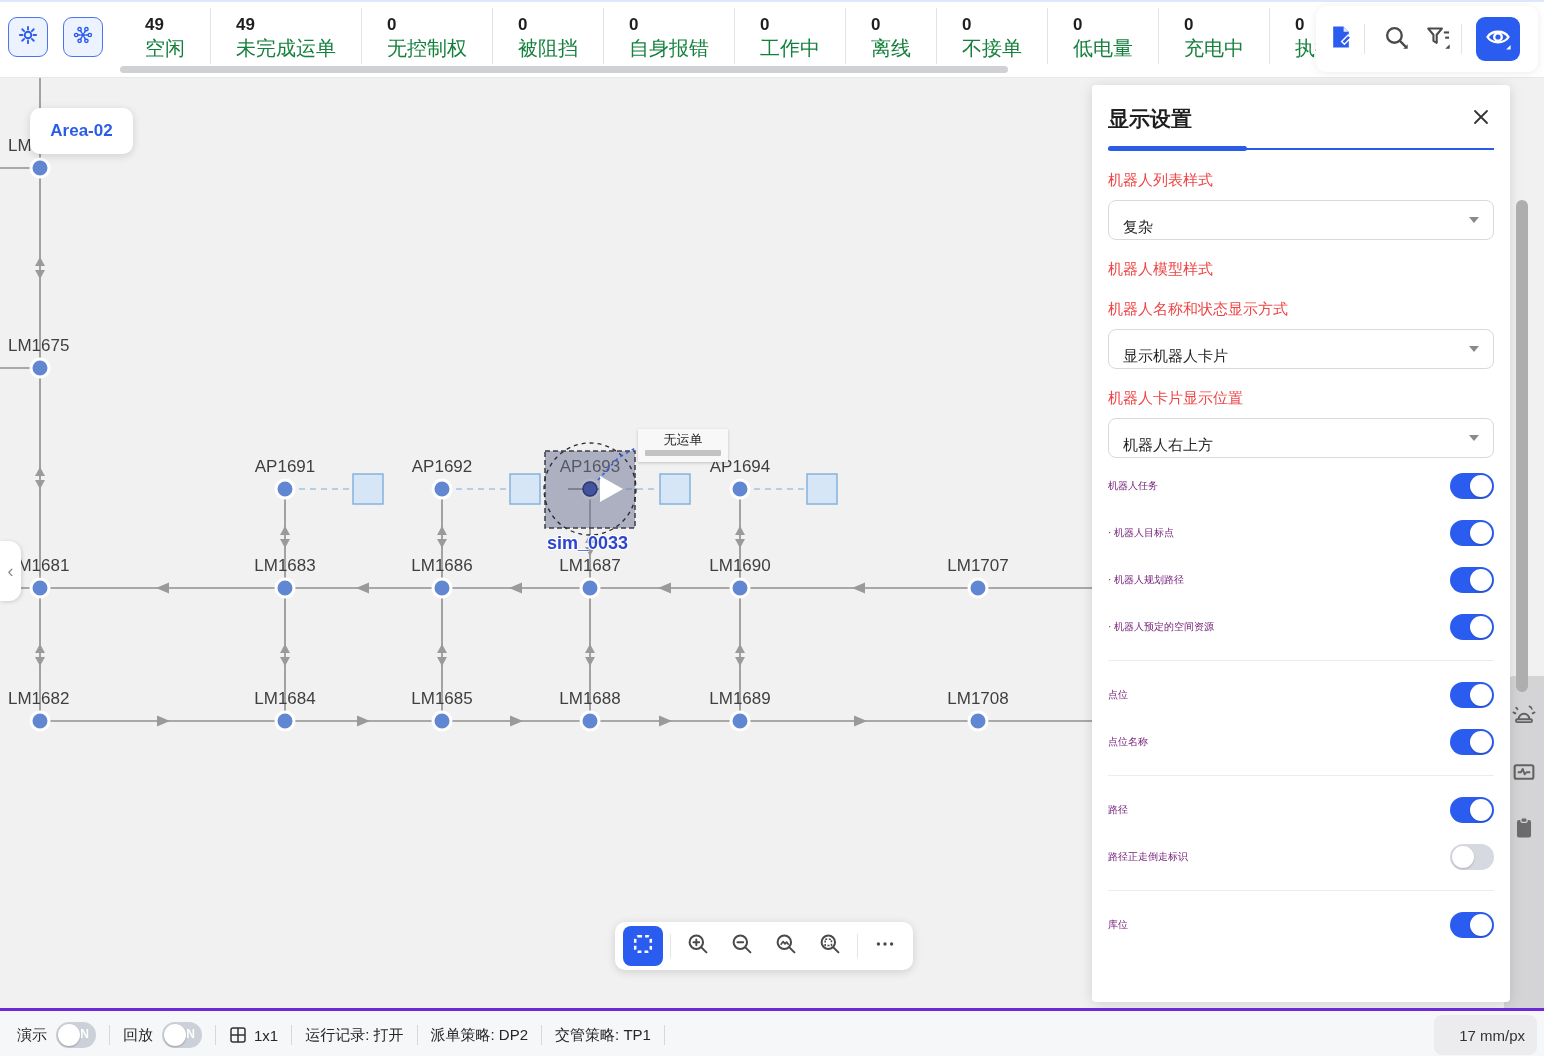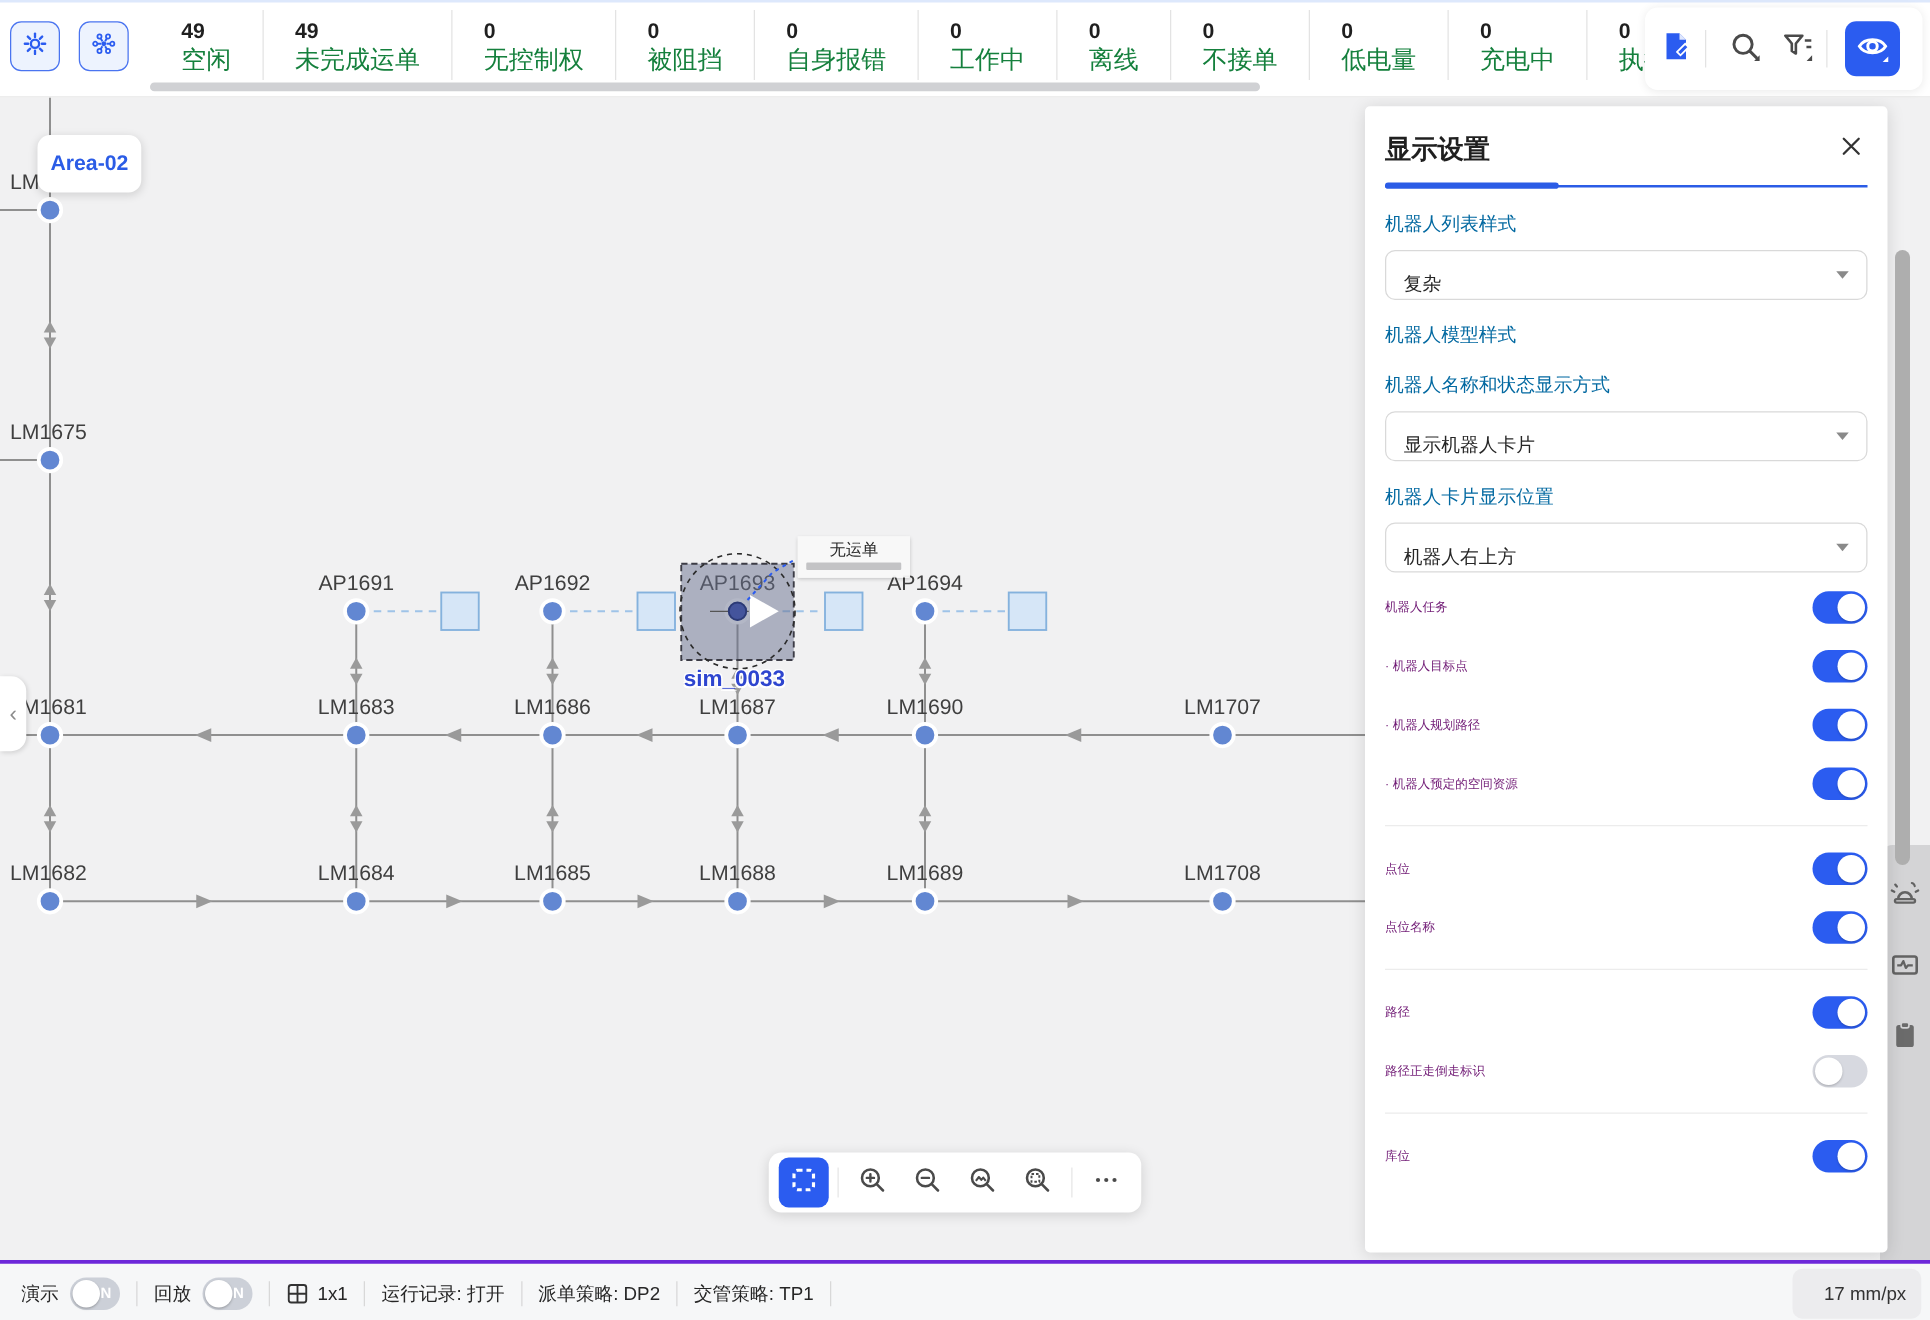--- a/index.html
+++ b/index.html
@@ -18,21 +18,21 @@
   .topright{position:absolute;left:1316px;top:4px;width:222px;height:66px;background:#fff;border-radius:10px;box-shadow:0 1px 8px rgba(0,0,0,.08);display:flex;align-items:center;z-index:31;}
   .tr-icon{width:34px;height:34px;margin-left:8px;display:flex;align-items:center;justify-content:center;cursor:pointer;}
   .tr-icon svg{width:26px;height:26px;}
   .tr-div{width:1px;height:30px;background:#e3e3e3;margin:0 6px;}
   .eye-btn{width:44px;height:44px;border-radius:9px;background:#2b5cf0;margin-left:8px;display:flex;align-items:center;justify-content:center;cursor:pointer;}
   .eye-btn svg{width:28px;height:28px;}
 
   
   .map{position:absolute;left:0;top:75px;width:1544px;height:933px;background:#f1f1f2;overflow:hidden;}
   #mapsvg{position:absolute;left:0;top:-75px;width:1544px;height:1008px;}
-  .area-badge{position:absolute;left:30px;top:33px;width:83px;height:46px;background:#fff;border-radius:10px;box-shadow:0 2px 8px rgba(0,0,0,.14);display:flex;align-items:center;justify-content:center;font-size:17px;font-weight:700;color:#2b5ce6;z-index:5;}
+  .area-badge{position:absolute;left:30px;top:33px;width:103px;height:46px;background:#fff;border-radius:10px;box-shadow:0 2px 8px rgba(0,0,0,.14);display:flex;align-items:center;justify-content:center;font-size:17px;font-weight:700;color:#2b5ce6;z-index:5;}
   .robot-card{position:absolute;left:638px;top:354px;width:90px;height:33px;background:rgba(248,248,248,.95);box-shadow:0 1px 3px rgba(0,0,0,.2);z-index:6;}
   .robot-card .t{font-size:13px;color:#262626;text-align:center;margin-top:3px;line-height:15px;}
   .robot-card .bar{height:6px;margin:3px 7px 0;background:#c3c3c5;border-radius:1px;}
   .robot-name{position:absolute;left:547px;top:458px;font-size:18px;font-weight:700;color:#2e45cf;z-index:6;
     text-shadow:-1px -1px 0 #fff,1px -1px 0 #fff,-1px 1px 0 #fff,1px 1px 0 #fff;}
   .left-handle{position:absolute;left:0;top:466px;width:21px;height:60px;background:#fff;border-radius:0 12px 12px 0;box-shadow:1px 1px 4px rgba(0,0,0,.15);display:flex;align-items:center;justify-content:center;color:#8a8a8a;font-size:18px;z-index:5;cursor:pointer;}
   .map-toolbar{position:absolute;left:615px;top:847px;height:48px;background:#fff;border-radius:10px;box-shadow:0 2px 10px rgba(0,0,0,.14);display:flex;align-items:center;padding:0 6px;z-index:6;}
   .mt-btn{width:40px;height:40px;border-radius:8px;display:flex;align-items:center;justify-content:center;margin:0 2px;cursor:pointer;}
   .mt-btn svg{width:24px;height:24px;}
   .mt-btn.active{background:#2b5cf0;}
@@ -44,21 +44,21 @@
   .ss-icon svg{width:26px;height:26px;}
 
   
   .panel{position:absolute;left:1092px;top:85px;width:418px;height:917px;background:#fff;border-radius:4px;box-shadow:0 2px 14px rgba(0,0,0,.13);z-index:20;padding:0 16px;box-sizing:border-box;overflow:hidden;}
   .p-head{display:flex;align-items:center;justify-content:space-between;margin-top:18px;height:32px;}
   .p-title{font-size:21px;font-weight:700;color:#1f1f1f;}
   .p-close{width:26px;height:26px;display:flex;align-items:center;justify-content:center;cursor:pointer;}
   .p-tabline{margin-top:11px;height:5px;position:relative;}
   .p-tabline::before{content:"";position:absolute;left:0;right:0;bottom:1px;height:2px;background:#2b5ce6;}
   .p-tabline::after{content:"";position:absolute;left:0;width:36%;bottom:0;height:5px;border-radius:3px;background:#2b5ce6;}
-  .p-group .glbl{margin-top:18px;font-size:15px;color:#0369a1;line-height:22px;}
+  .p-group .glbl{margin-top:18px;font-size:15px;color:#ef4444;line-height:22px;}
   .p-select{margin-top:9px;height:38px;border:1px solid #d9d9d9;border-radius:8px;display:flex;align-items:center;justify-content:space-between;padding:0 14px;cursor:pointer;background:#fff;}
   .p-select .val{font-size:15px;color:#262626;margin-top:14px;}
   .caret{width:0;height:0;border-left:5.5px solid transparent;border-right:5.5px solid transparent;border-top:6.5px solid #8a8a8a;}
   .p-row{height:47px;display:flex;align-items:center;justify-content:space-between;}
   .p-row .rlbl{font-size:10px;color:#701a75;}
   .p-divider{height:1px;background:#ececec;margin:10px 0;}
   .toggle{width:44px;height:26px;border-radius:13px;position:relative;cursor:pointer;flex:0 0 auto;}
   .toggle.on{background:#2b5cf0;}
   .toggle.off{background:#d7d9e0;}
   .toggle .knob{position:absolute;top:2px;width:22px;height:22px;border-radius:50%;background:#fff;box-shadow:0 1px 2px rgba(0,0,0,.2);}

